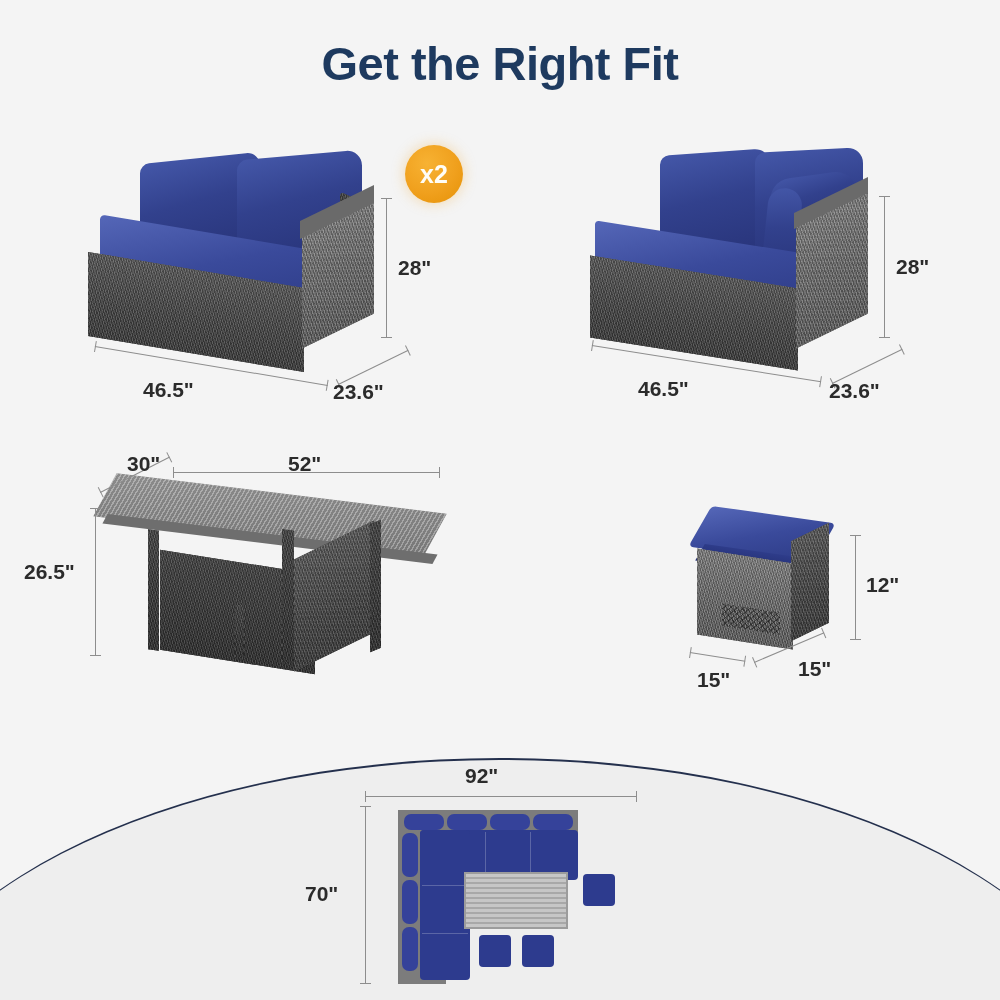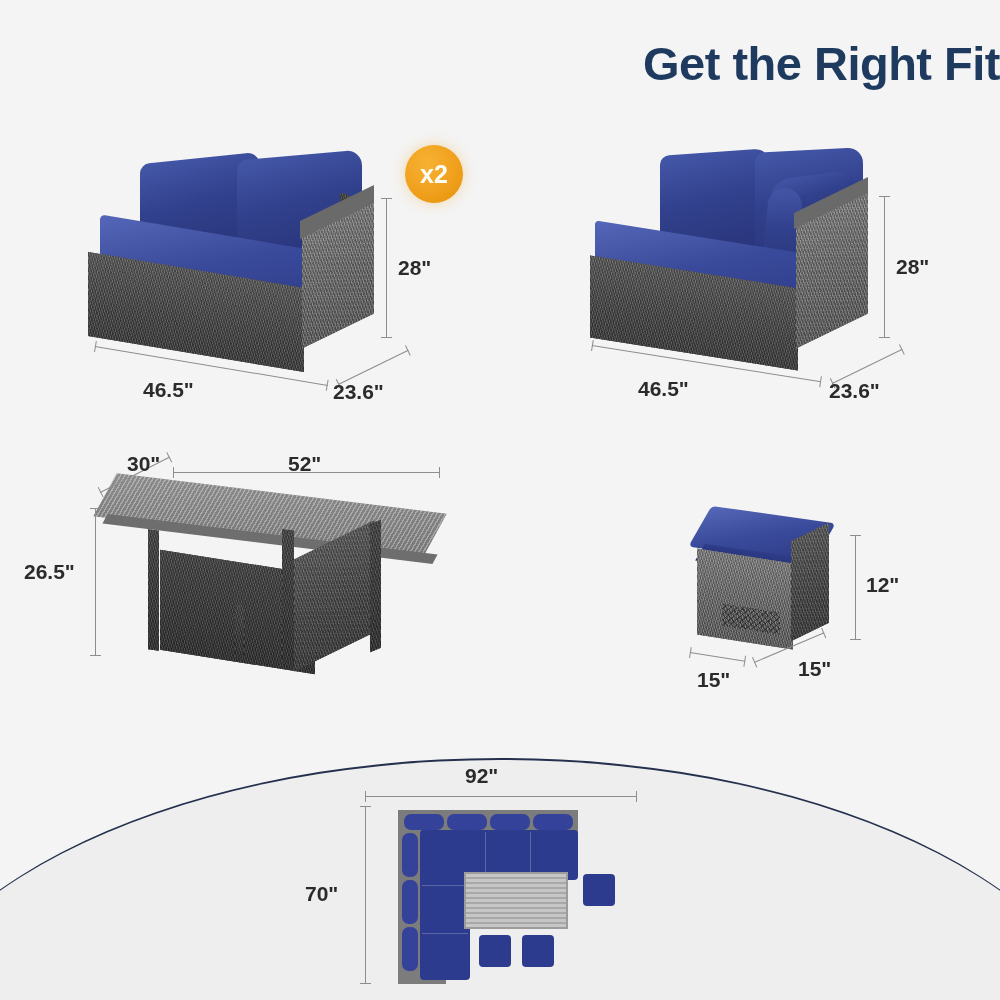--- a/index.html
+++ b/index.html
@@ -6,21 +6,21 @@
   html,body{
     width:1000px;height:1000px;
     background:#f4f4f4;
     font-family:"Liberation Sans", sans-serif;
     overflow:hidden;
   }
   #stage{position:relative;width:1000px;height:1000px;background:#f4f4f4;}
 
   
   #title{
-    position:absolute;left:0;top:36px;width:1000px;text-align:right;
+    position:absolute;left:0;top:36px;width:1000px;text-align:center;
     font-size:47px;font-weight:bold;color:#1e3a5f;letter-spacing:-0.5px;
   }
 
   
   .dimlbl{position:absolute;font-size:21px;font-weight:bold;color:#2b2b2b;white-space:nowrap;}
   .dline-h{position:absolute;height:1px;background:#8d8d8d;}
   .dline-v{position:absolute;width:1px;background:#8d8d8d;}
   .dline-h::before,.dline-h::after{content:"";position:absolute;top:-5px;width:1px;height:11px;background:#8d8d8d;}
   .dline-h::before{left:0;} .dline-h::after{right:0;}
   .dline-v::before,.dline-v::after{content:"";position:absolute;left:-5px;height:1px;width:11px;background:#8d8d8d;}

